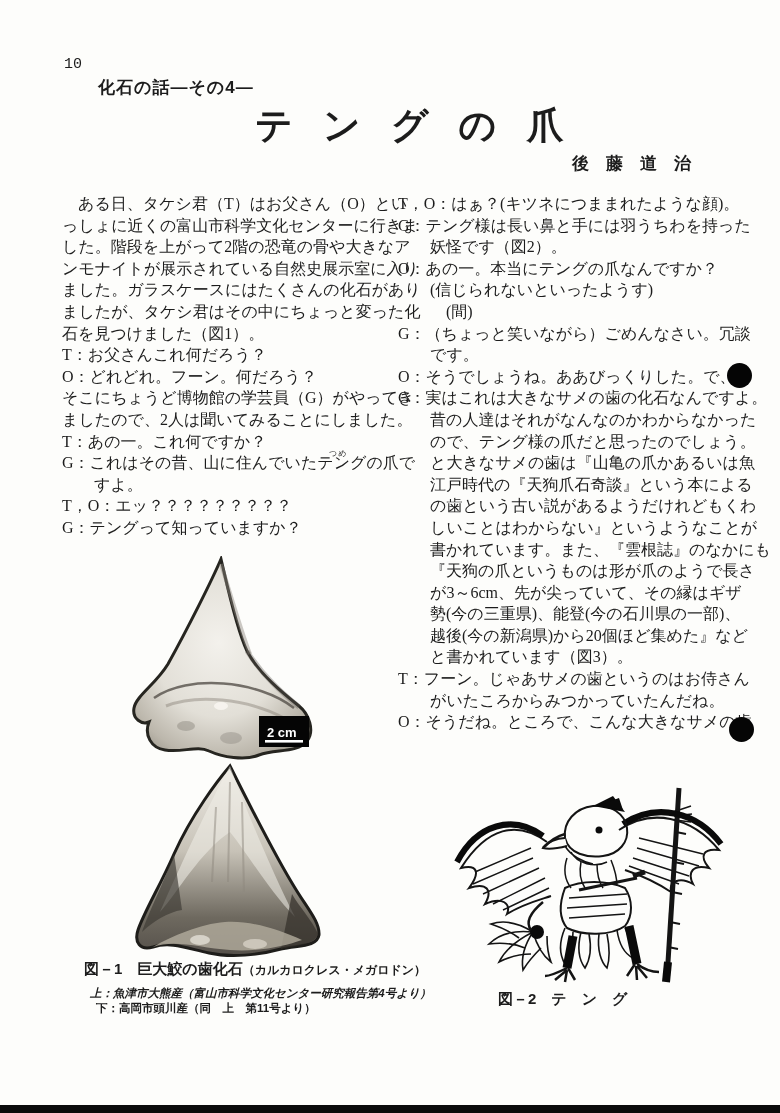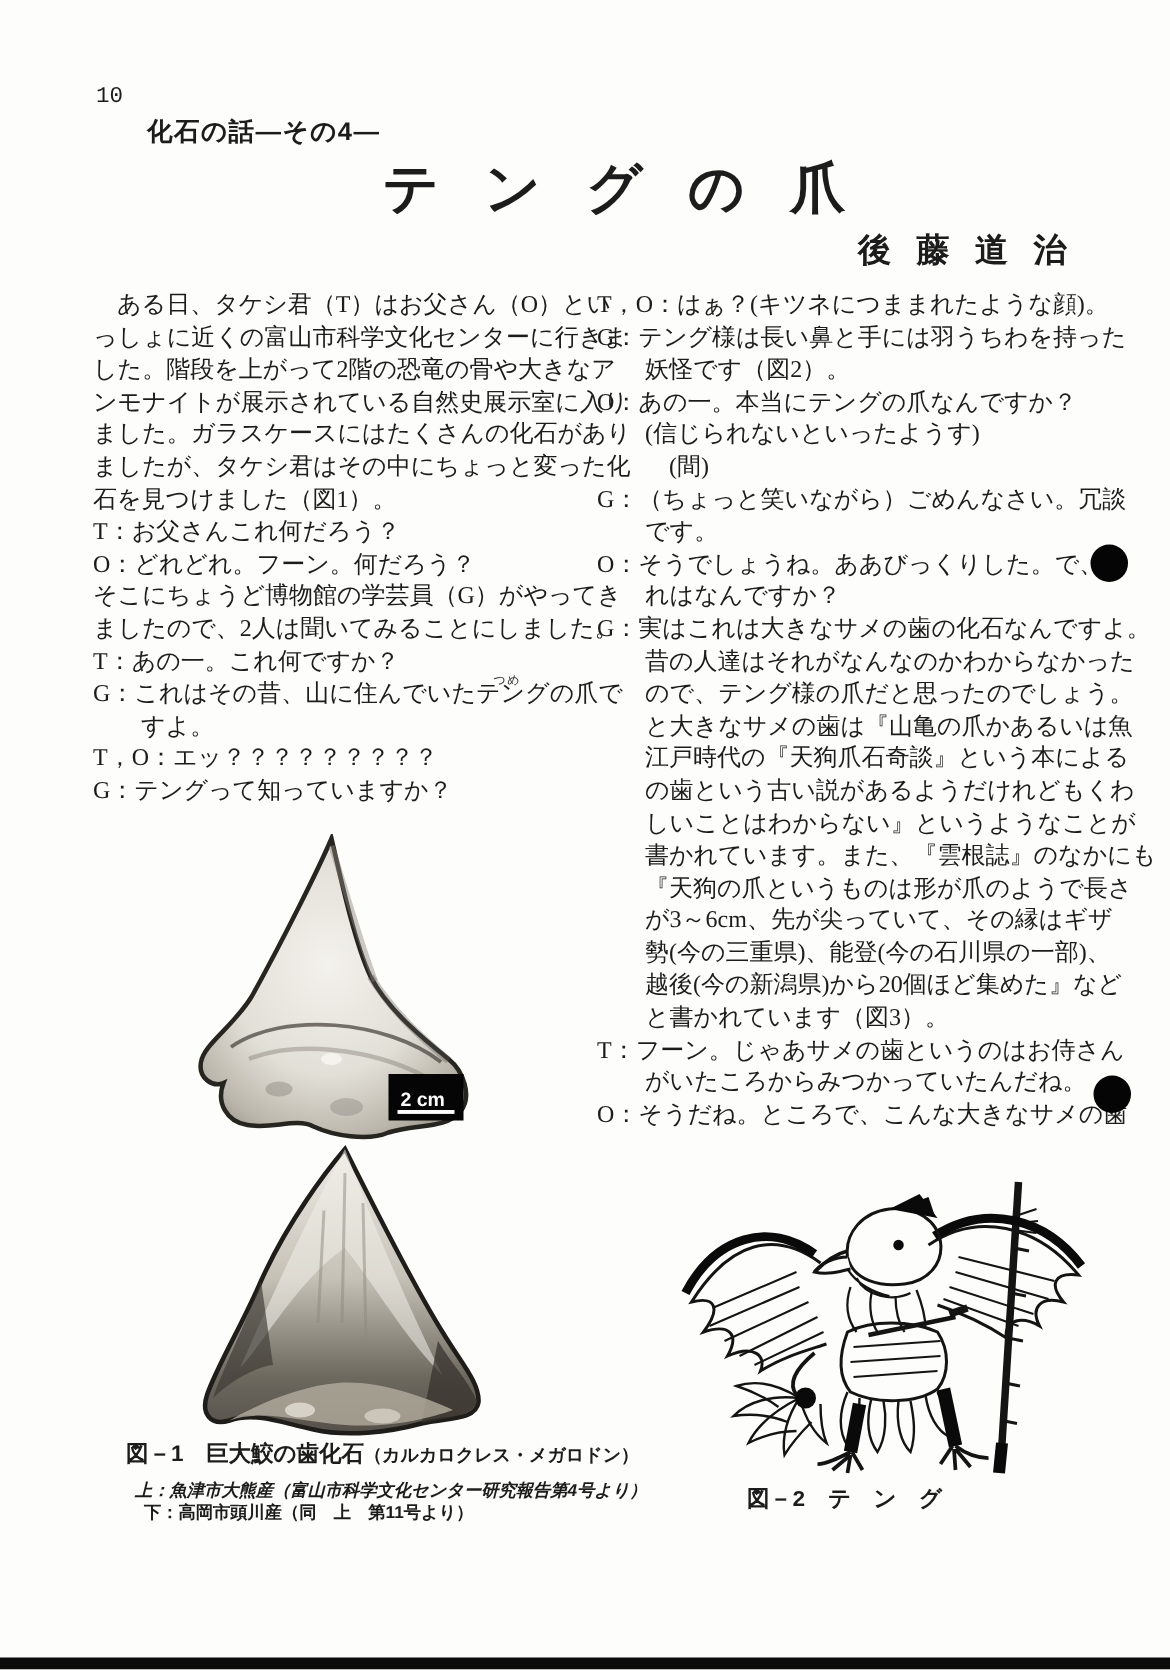--- a/index.html
+++ b/index.html
@@ -6,32 +6,32 @@
   body{
     width:780px;height:1113px;position:relative;overflow:hidden;
     background:#fdfdfb;color:#1c1c1c;
     font-family:"Liberation Serif",serif;
   }
   .gothic{font-family:"Liberation Sans",sans-serif;font-weight:bold;}
   .abs{position:absolute;}
   .page-number{left:64px;top:56px;font-size:15px;font-family:Liberation Mono, monospace;}
   .series-title{left:78px;top:76px;font-size:17px;letter-spacing:1px;margin-left:20px;}
   .main-title{left:255px;top:101px;font-size:37px;letter-spacing:30px;white-space:pre;}
-  .author{left:572px;top:152px;font-size:22px;letter-spacing:17px;white-space:pre;}
+  .author{left:572px;top:152px;font-size:17px;letter-spacing:17px;white-space:pre;}
   .col{position:absolute;top:193px;font-size:16px;}
   .col .line{white-space:pre;height:21.6px;line-height:21.6px;}
   #col-left{left:62px;width:332px;}
   #col-right{left:398px;width:340px;}
   .furigana{left:329px;top:448px;font-size:8px;letter-spacing:1px;color:#333;}
   .fig-photo{position:absolute;}
   .fig1-caption1{left:84px;top:960px;font-size:15px;white-space:pre;}
   .fig1-caption1 .sub{font-size:12px;}
   .fig1-caption2{left:90px;top:986px;font-size:11.5px;white-space:pre;font-style:italic;}
   .fig1-caption3{left:96px;top:1001px;font-size:11.5px;white-space:pre;}
-  .fig2-caption{left:498px;top:990px;font-size:15px;white-space:pre;font-family:Liberation Mono, monospace;}
+  .fig2-caption{left:498px;top:990px;font-size:15px;white-space:pre;}
   .punch-dot{width:25px;height:25px;border-radius:50%;background:#050505;}
   #dot-1{left:727px;top:363px;}
   #dot-2{left:729px;top:717px;}
   .bottom-bar{left:0;bottom:0;width:780px;height:8px;background:#0b0b0b;}
 </style>
 </head>
 <body>
 
 <div class="abs page-number">10</div>
 <div class="abs series-title gothic">化石の話―その4―</div>
@@ -59,21 +59,20 @@
 <div class="col" id="col-right">
     <div class="line">T，O：はぁ？(キツネにつままれたような顔)。</div>
     <div class="line">G：テング様は長い鼻と手には羽うちわを持った</div>
     <div class="line">　　妖怪です（図2）。</div>
     <div class="line">O：あの一。本当にテングの爪なんですか？</div>
     <div class="line">　　(信じられないといったようす)</div>
     <div class="line">　　　(間)</div>
     <div class="line">G：（ちょっと笑いながら）ごめんなさい。冗談</div>
     <div class="line">　　です。</div>
     <div class="line">O：そうでしょうね。ああびっくりした。で、こ</div>
-    <div class="line">　　れはなんですか？</div>
     <div class="line">G：実はこれは大きなサメの歯の化石なんですよ。</div>
     <div class="line">　　昔の人達はそれがなんなのかわからなかった</div>
     <div class="line">　　ので、テング様の爪だと思ったのでしょう。</div>
     <div class="line">　　と大きなサメの歯は『山亀の爪かあるいは魚</div>
     <div class="line">　　江戸時代の『天狗爪石奇談』という本による</div>
     <div class="line">　　の歯という古い説があるようだけれどもくわ</div>
     <div class="line">　　しいことはわからない』というようなことが</div>
     <div class="line">　　書かれています。また、『雲根誌』のなかにも</div>
     <div class="line">　　『天狗の爪というものは形が爪のようで長さ</div>
     <div class="line">　　が3～6cm、先が尖っていて、その縁はギザ</div>

